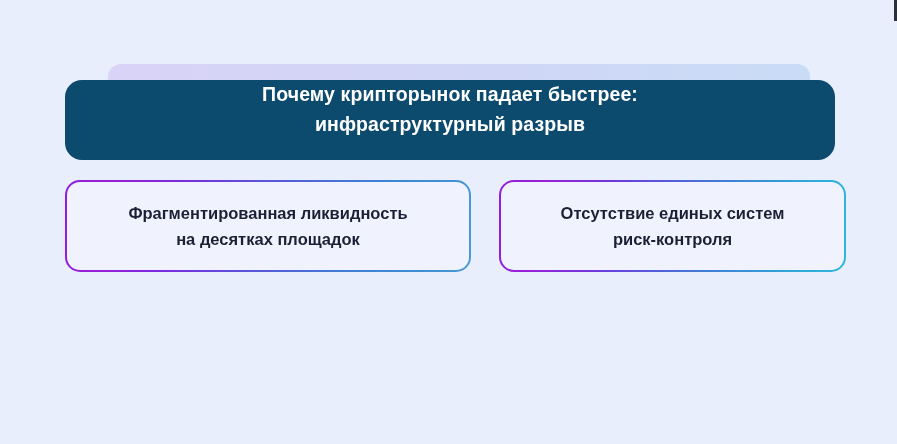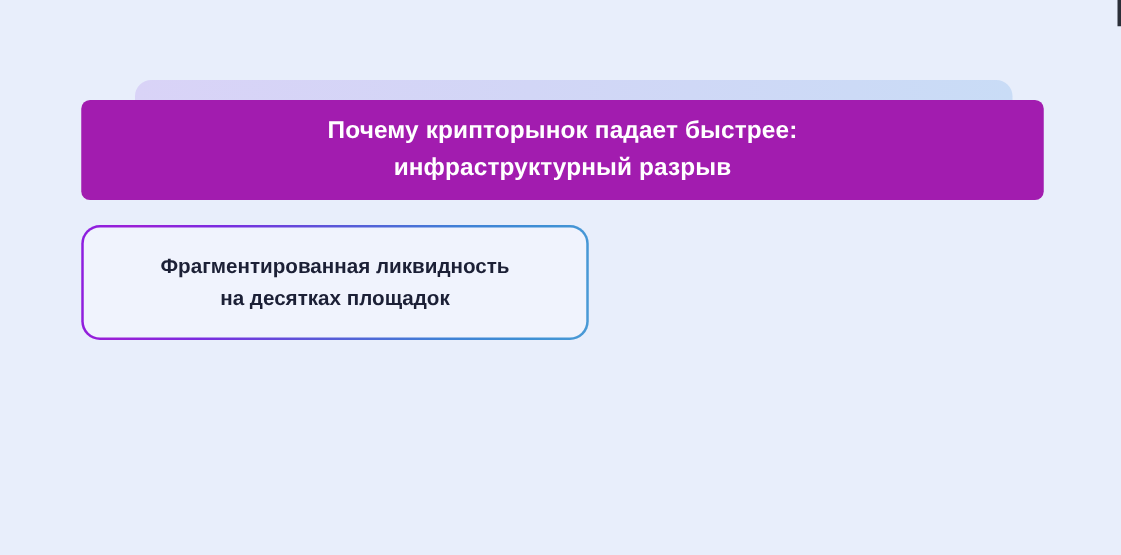--- a/index.html
+++ b/index.html
@@ -43,24 +43,24 @@
     background: linear-gradient(90deg, #d9d3f7 0%, #d2d6f6 45%, #c9dcf6 100%);
   }
 
   
   .header-banner {
     position: absolute;
     left: 65px;
     top: 80px;
     width: 770px;
     height: 80px;
-    border-radius: 7px;
-    background: #a21caf;
+    border-radius: 17px;
+    background: #0c4a6e;
     display: flex;
-    align-items: center;
+    align-items: flex-start;
     justify-content: center;
     box-sizing: border-box;
     padding: 0 26px;
   }
   .header-title {
     color: #ffffff;
     font-size: 19.5px;
     font-weight: bold;
     line-height: 1.52;
     text-align: center;
@@ -142,18 +142,24 @@
 
     <div class="fact-card">
       <div class="fact-card-inner">
         <div class="fact-card-text">Фрагментированная ликвидность
 на десятках площадок</div>
       </div>
     </div>
 
 
 
+    <div class="fact-card accent-cyan">
+      <div class="fact-card-inner">
+        <div class="fact-card-text">Отсутствие единых систем
+риск-контроля</div>
+      </div>
+    </div>
 
   </div>
 
   <div class="edge-artifact"></div>
 
 </div>
 
 </body></html>

